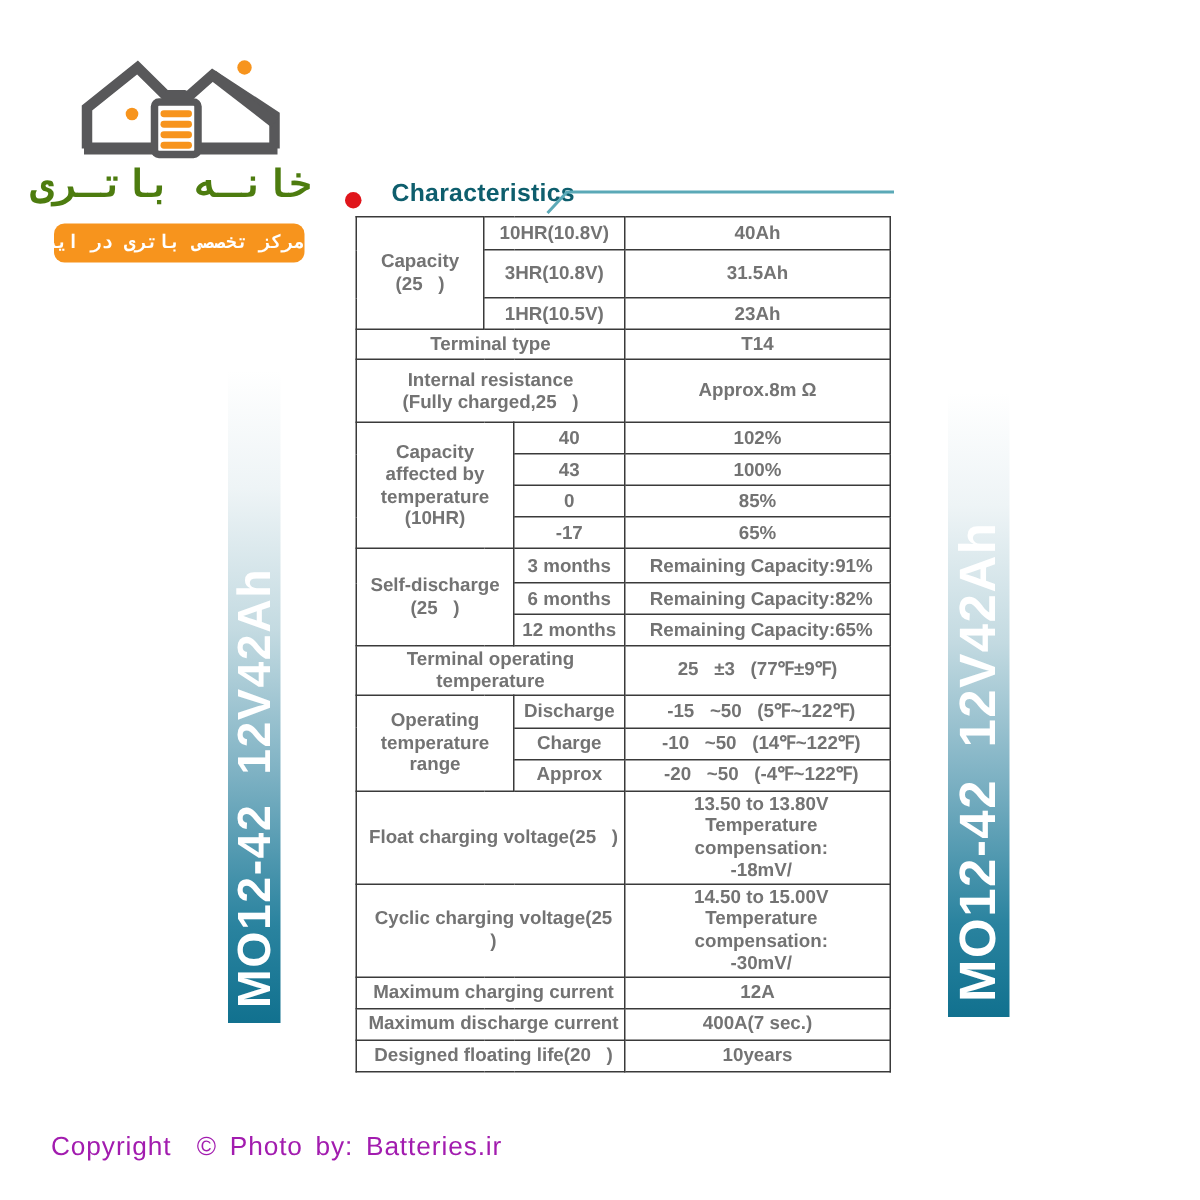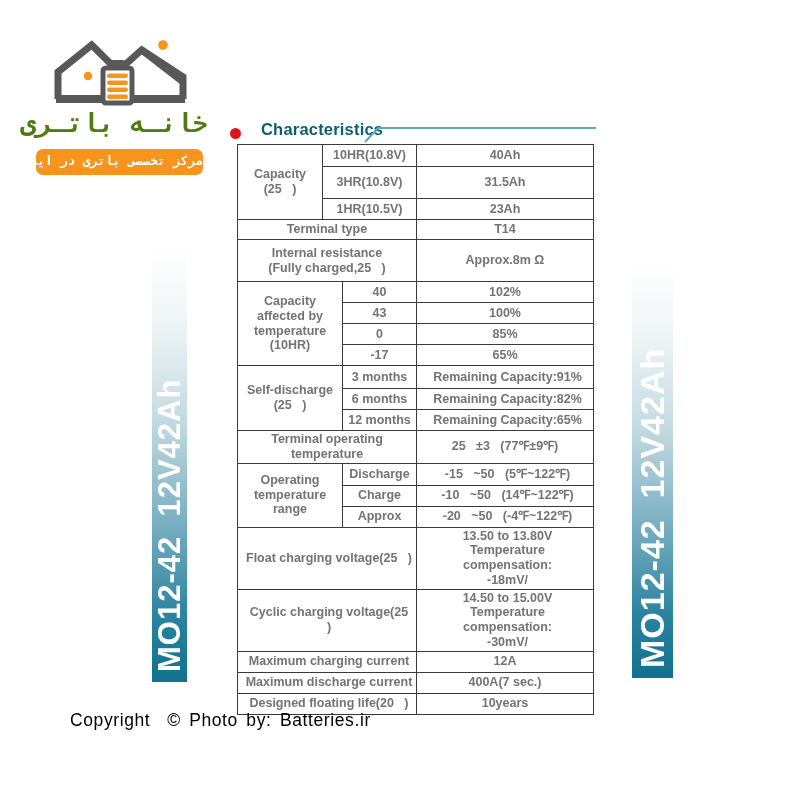--- a/index.html
+++ b/index.html
@@ -45,22 +45,22 @@
   .strip-right{left:632px;top:262px;width:41px;height:416px;}
   .strip-text{
     height:100%;writing-mode:vertical-rl;transform:rotate(180deg);
     font-weight:bold;color:#ffffff;white-space:pre;letter-spacing:1px;
     padding-top:10px;box-sizing:border-box;
   }
   .strip-left .strip-text{font-size:31px;line-height:35px;}
   .strip-right .strip-text{font-size:34px;line-height:41px;}
   
   .copyright{
-    position:absolute;left:34px;top:710px;font-size:17.5px;color:#000000;
-    letter-spacing:0.6px;word-spacing:3px;white-space:pre;margin-left:36px;
+    position:absolute;left:34px;top:754px;font-size:17.5px;color:#a21caf;
+    letter-spacing:0.6px;word-spacing:3px;white-space:pre;
   }
 </style>
 </head>
 <body>
 
 <svg class="logo-icon" width="150" height="95" viewBox="0 0 150 95">
   <g fill="none" stroke="#58585a" stroke-width="7">
     <path d="M 10,79 L 10,52 L 43.7,25 L 70,51"></path>
     <path d="M 135,79 L 135,57 L 93.7,30 L 70,51"></path>
     <path d="M 93.7,30 L 135,62"></path>

